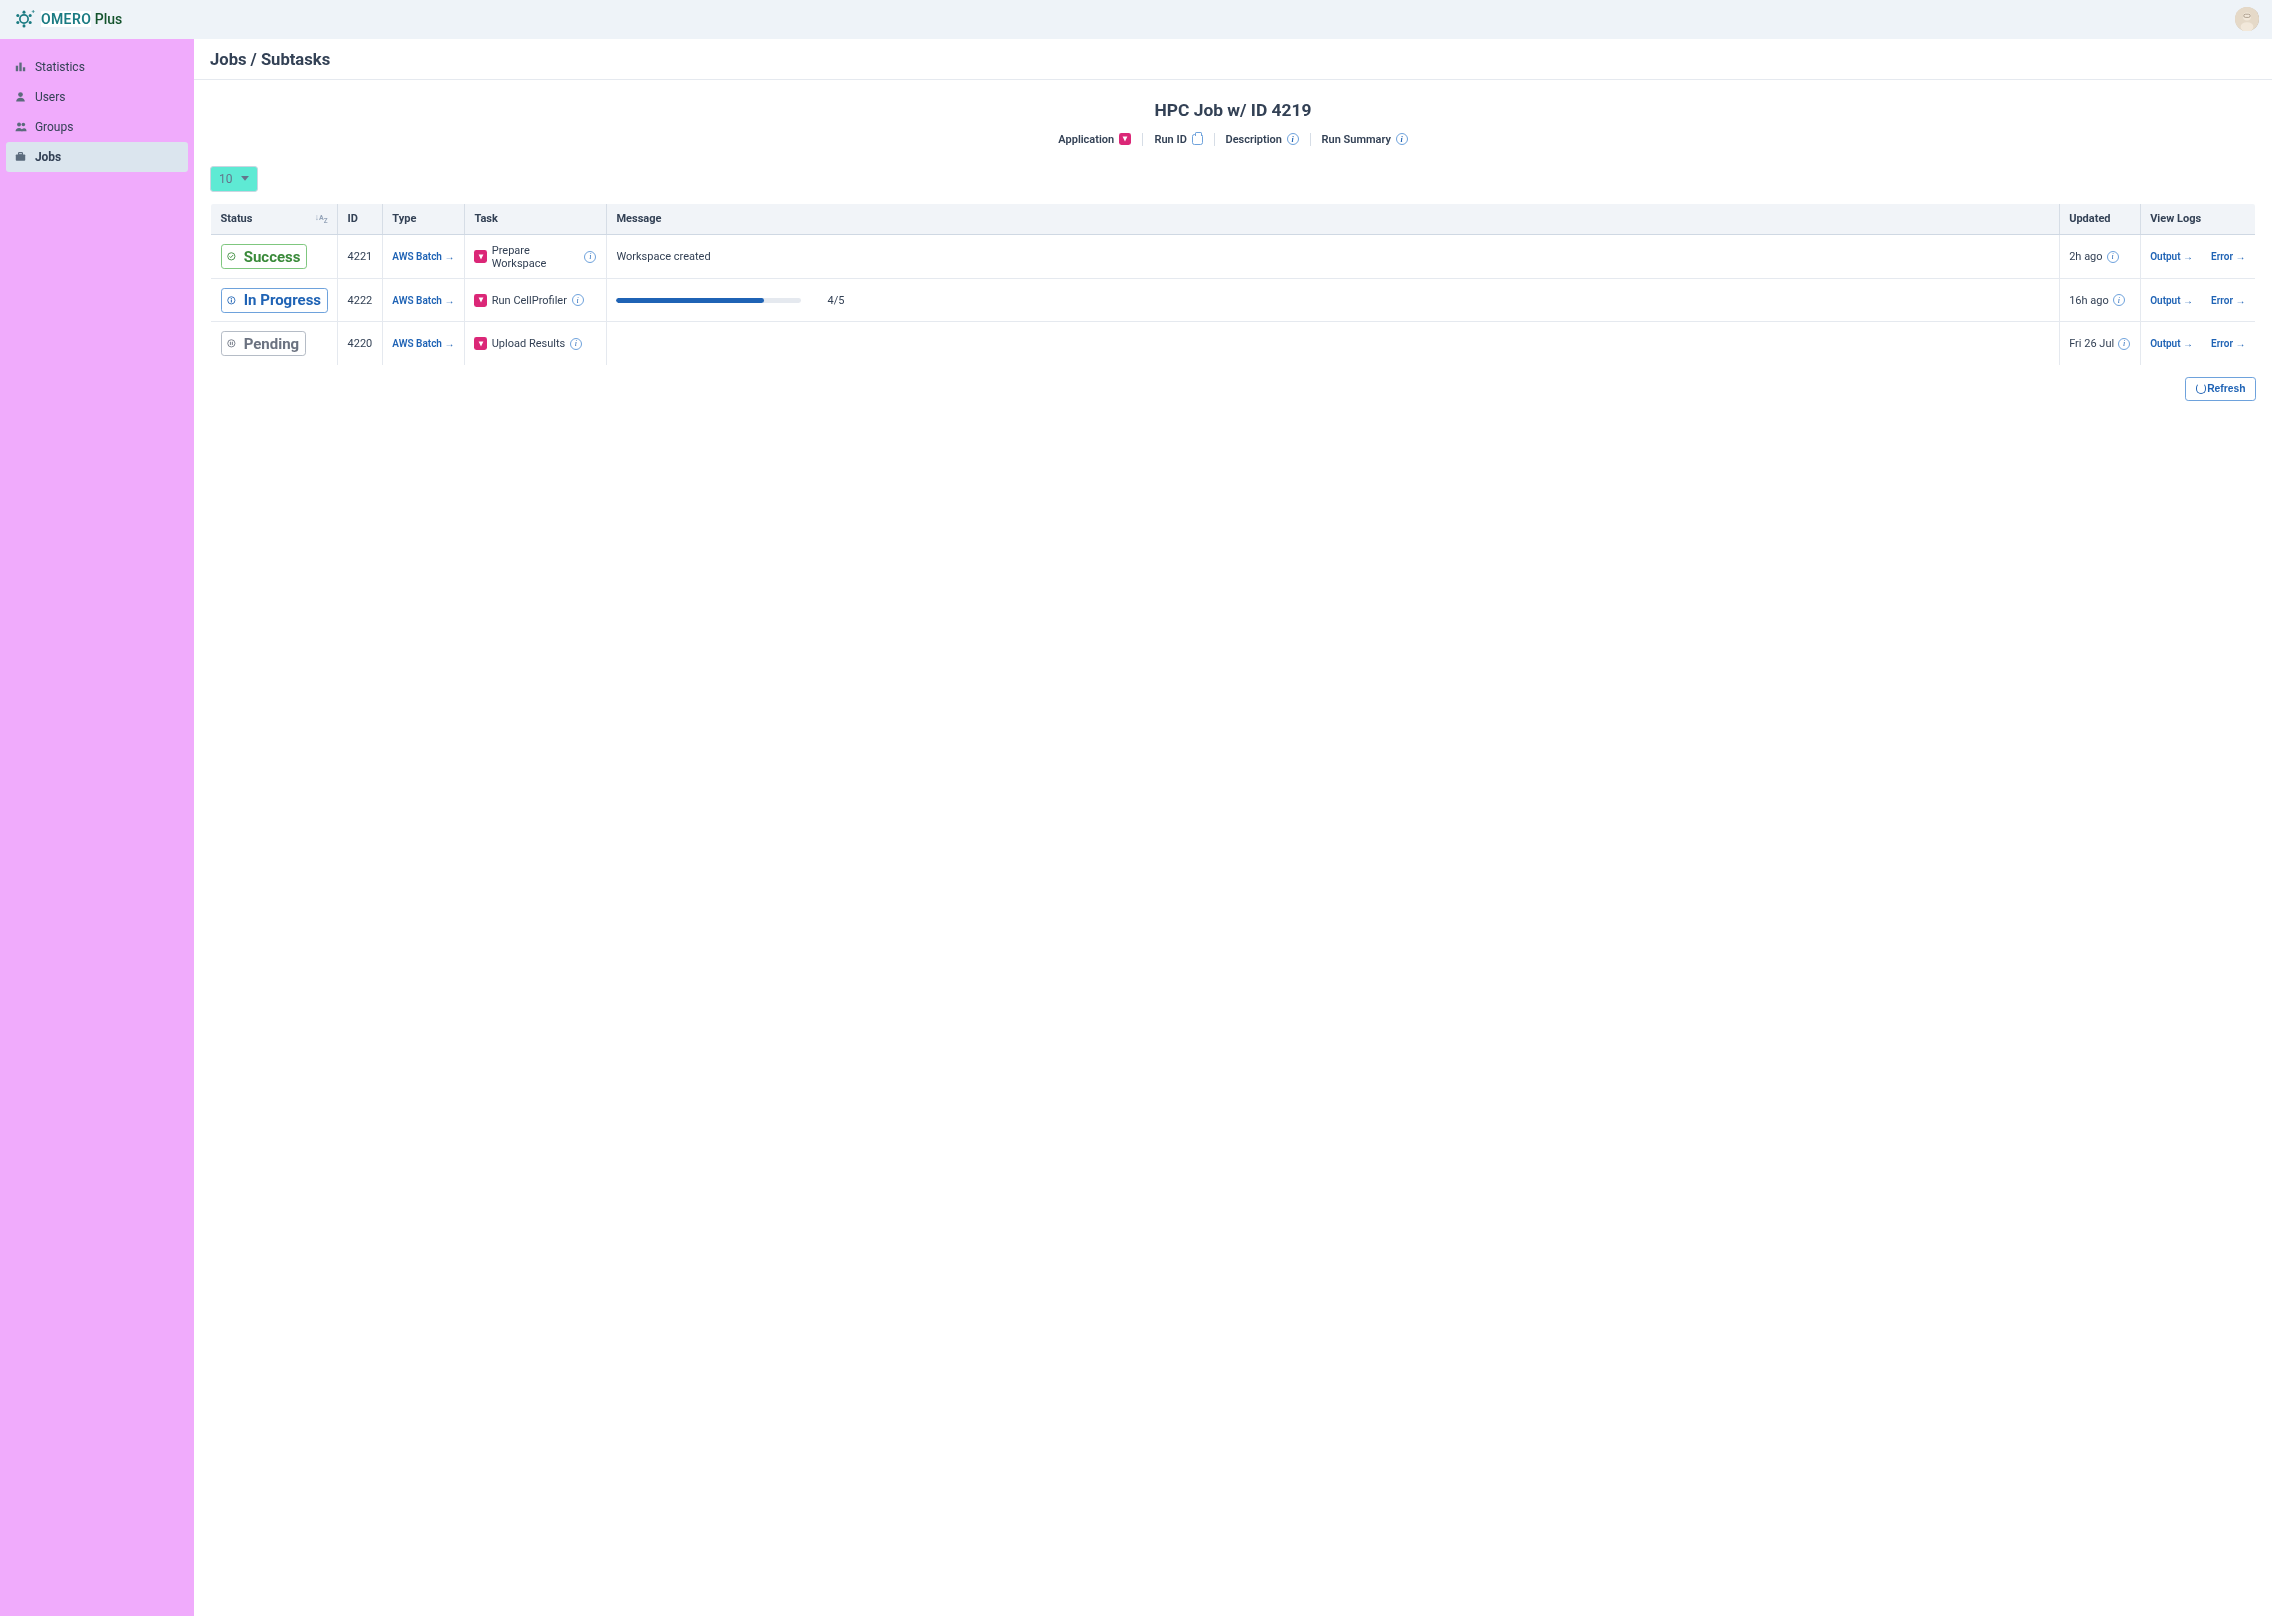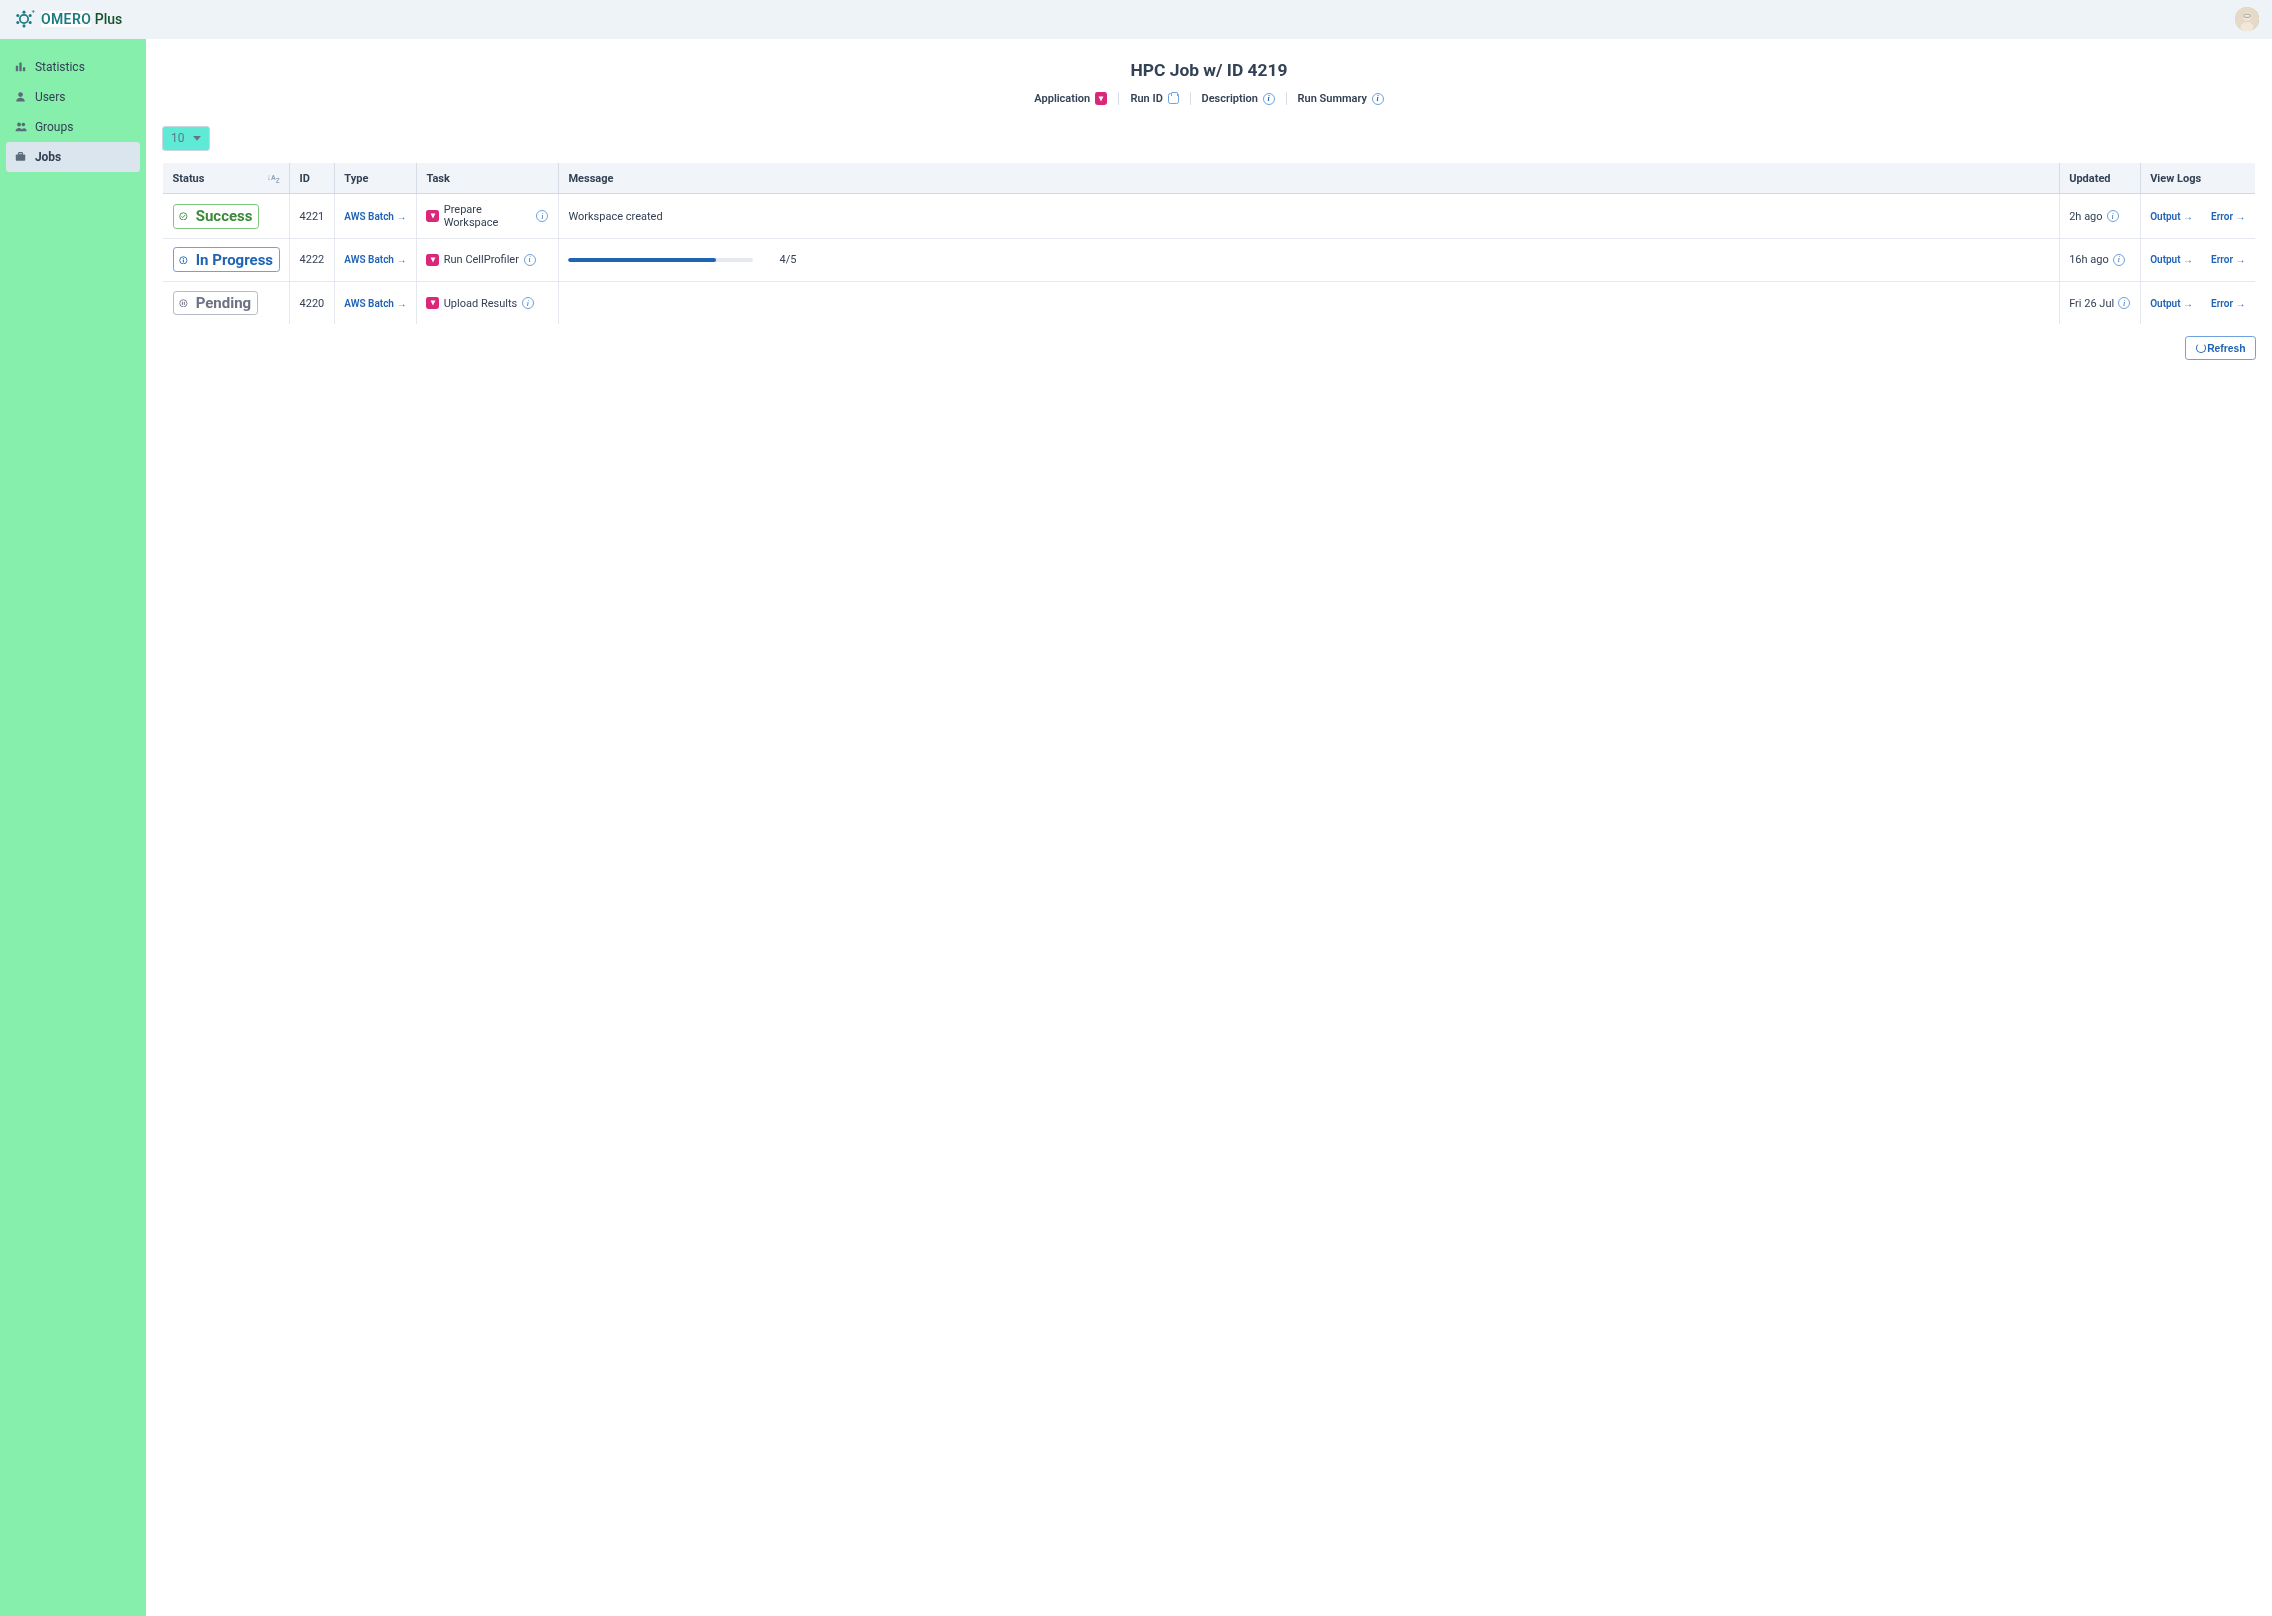--- a/index.html
+++ b/index.html
@@ -36,22 +36,22 @@
   .avatar {
     width: 24px; height: 24px; border-radius: 50%;
     background: linear-gradient(135deg, #d8c9b8 40%, #b0a090 60%);
     display: flex; align-items: center; justify-content: center;
     font-size: 12.6px;
   }
 
   
   .layout { display: flex; height: calc(100% - 39px); }
   .sidebar {
-    width: 146px;
-    background: #86efac;
+    width: 194px;
+    background: #f0abfc;
     padding: 12.6px 6.3px;
     flex-shrink: 0;
     text-align: right;
   }
   .sidebar-item {
     display: flex;
     align-items: center;
     gap: 8px;
     padding: 8px 8px;
     font-size: 12px;
@@ -322,20 +322,21 @@
         <svg width="11" height="11" viewBox="0 0 14 14">
             <rect x="1" y="4.5" width="12" height="8" rx="1" fill="#5b6b7c"></rect>
             <rect x="4.5" y="2" width="5" height="3" rx="1" fill="none" stroke="#5b6b7c" stroke-width="1.5"></rect>
           </svg>
       </span>
       <span>Jobs</span>
     </div>
   </nav>
 
   <main class="main">
+    <div class="breadcrumb">Jobs / Subtasks</div>
 
     <div class="job-header">
       <div class="job-title">HPC Job w/ ID 4219</div>
       <div class="job-meta">
         <div class="job-meta-item">
           <span>Application</span>
           <span class="task-badge">
             <svg width="8" height="8" viewBox="0 0 10 10">
                 <path d="M2 2 L8 2 L5 8 Z" fill="#fff"></path>
               </svg>

